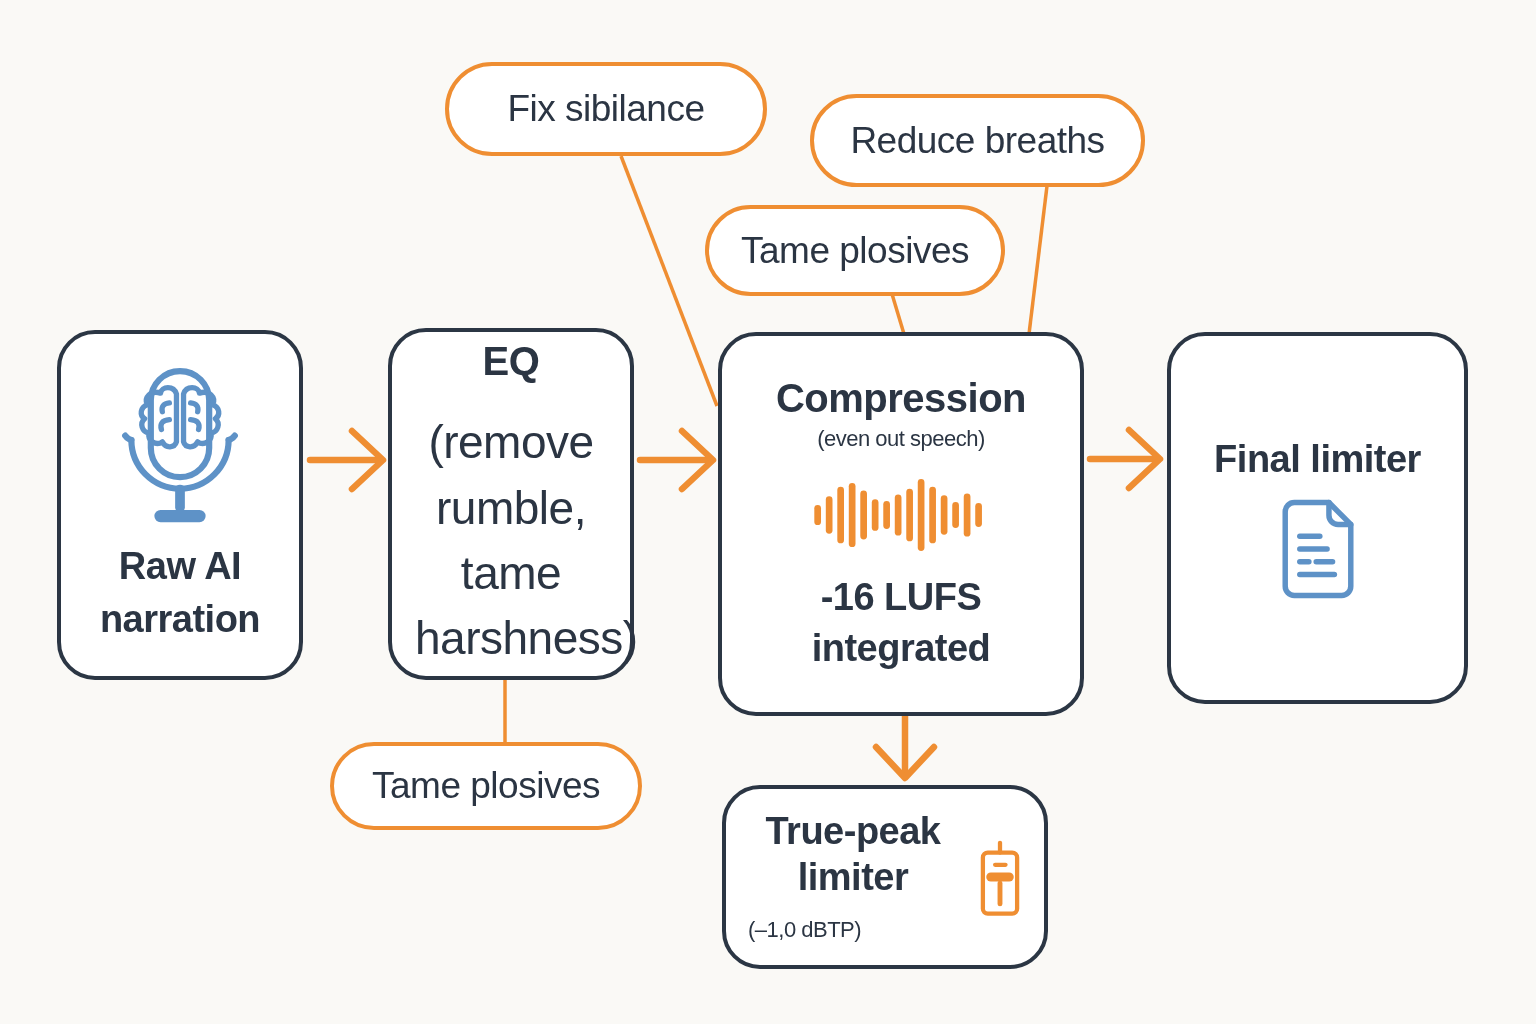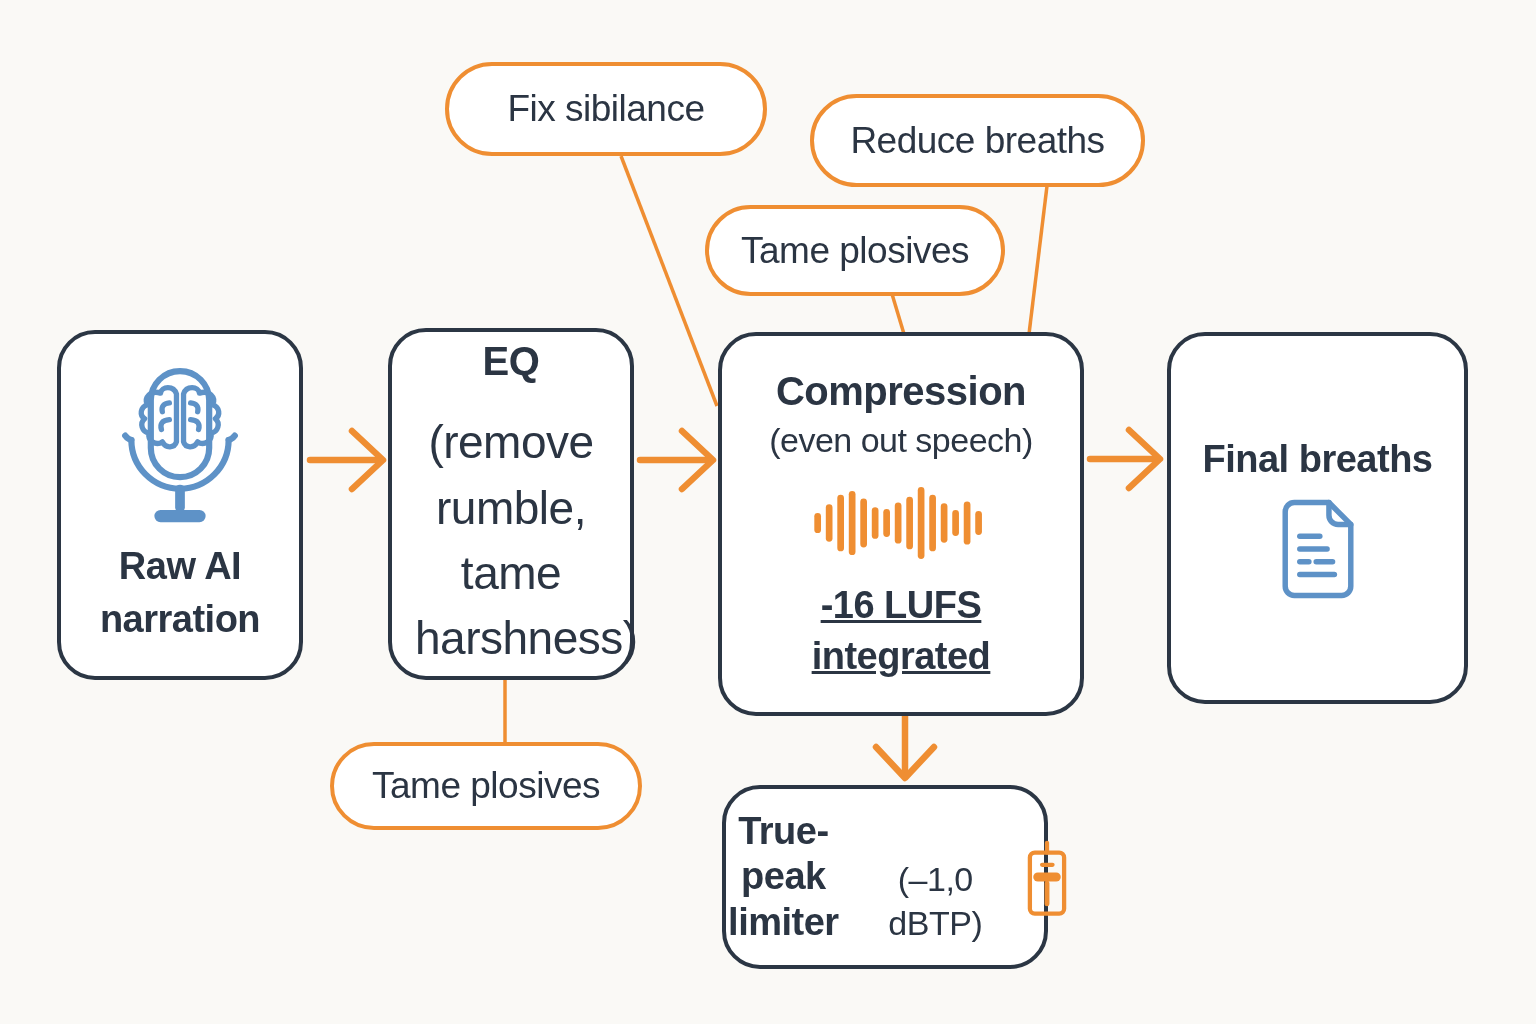--- a/index.html
+++ b/index.html
@@ -66,48 +66,48 @@
     letter-spacing: -0.5px;
   }
   .node-title {
     font-weight: 700;
     font-size: 40px;
     line-height: 1.25;
     letter-spacing: -0.5px;
   }
   .node-sub {
     font-weight: 400;
-    font-size: 34px;
+    font-size: 22px;
     line-height: 1.3;
     letter-spacing: -0.5px;
   }
   
   .box-raw { left: 57px; top: 330px; width: 246px; height: 350px; gap: 8px; }
   .box-raw .node-title { font-size: 38px; line-height: 1.4; width: 200px; }
   .mic-icon { width: 128px; height: 168px; }
   
   .box-eq { left: 388px; top: 328px; width: 246px; height: 352px; }
   .box-eq .node-title { margin-bottom: 4px; }
   .box-eq .node-sub { font-size: 46px; line-height: 1.42; width: 192px; margin-top: 20px; }
   
   .box-compression { left: 718px; top: 332px; width: 366px; height: 384px; }
   .box-compression .node-sub { margin-top: 2px; }
   .waveform-icon { width: 182px; height: 82px; margin: 20px 0 16px 0; }
-  .comp-value { font-weight: 600; font-size: 38px; line-height: 1.35; width: 240px; letter-spacing: -0.5px; text-decoration: underline; }
+  .comp-value { font-weight: 600; font-size: 38px; line-height: 1.35; width: 240px; letter-spacing: -0.5px; }
   
   .box-export { left: 1167px; top: 332px; width: 301px; height: 372px; }
   .box-export .node-title { font-size: 38px; }
   .box-export .node-sub { font-size: 33px; line-height: 1.38; width: 272px; margin-top: 4px; }
   .doc-icon { width: 92px; height: 102px; margin-top: 14px; }
   
   .box-limiter {
     left: 722px; top: 785px; width: 326px; height: 184px;
     flex-direction: row; gap: 20px; padding: 0 22px;
   }
-  .limiter-text { display: flex; flex-direction: row; align-items: flex-end; }
+  .limiter-text { display: flex; flex-direction: column; align-items: flex-start; }
   .limiter-text .node-title { font-size: 38px; line-height: 1.2; width: 210px; }
   .limiter-text .node-sub { margin-top: 16px; }
   .fader-icon { width: 44px; height: 100px; flex: 0 0 auto; }
   
   .bubble-fix { left: 445px; top: 62px; width: 322px; height: 94px; }
   .bubble-reduce { left: 810px; top: 94px; width: 335px; height: 93px; }
   .bubble-tame-top { left: 705px; top: 205px; width: 300px; height: 91px; }
   .bubble-tame-bottom { left: 330px; top: 742px; width: 312px; height: 88px; }
   
   .stroke-blue { stroke: var(--icon-blue); }
@@ -188,21 +188,21 @@
         <line x1="140" y1="25" x2="140" y2="59"></line>
         <line x1="152" y1="32" x2="152" y2="52"></line>
         <line x1="164" y1="23" x2="164" y2="61"></line>
         <line x1="176" y1="33" x2="176" y2="51"></line>
       </g>
     </svg>
     <div class="comp-value">-16 LUFS integrated</div>
   </div>
 
   <div class="node box-export">
-    <div class="node-title">Final breaths</div>
+    <div class="node-title">Final limiter</div>
     <svg class="doc-icon" viewBox="0 0 100 112">
       <g fill="none" class="stroke-blue" stroke-width="6" stroke-linecap="round" stroke-linejoin="round">
         <path d="M62,5 H24 a10,10 0 0 0 -10,10 v82 a10,10 0 0 0 10,10 h52 a10,10 0 0 0 10,-10 V29 L62,5 Z"></path>
         <path d="M62,5 v14 a10,10 0 0 0 10,10 h14"></path>
         <line x1="30" y1="42" x2="52" y2="42"></line>
         <line x1="30" y1="56" x2="60" y2="56"></line>
         <line x1="30" y1="70" x2="40" y2="70"></line>
         <line x1="48" y1="70" x2="66" y2="70"></line>
         <line x1="30" y1="84" x2="68" y2="84"></line>
       </g>

